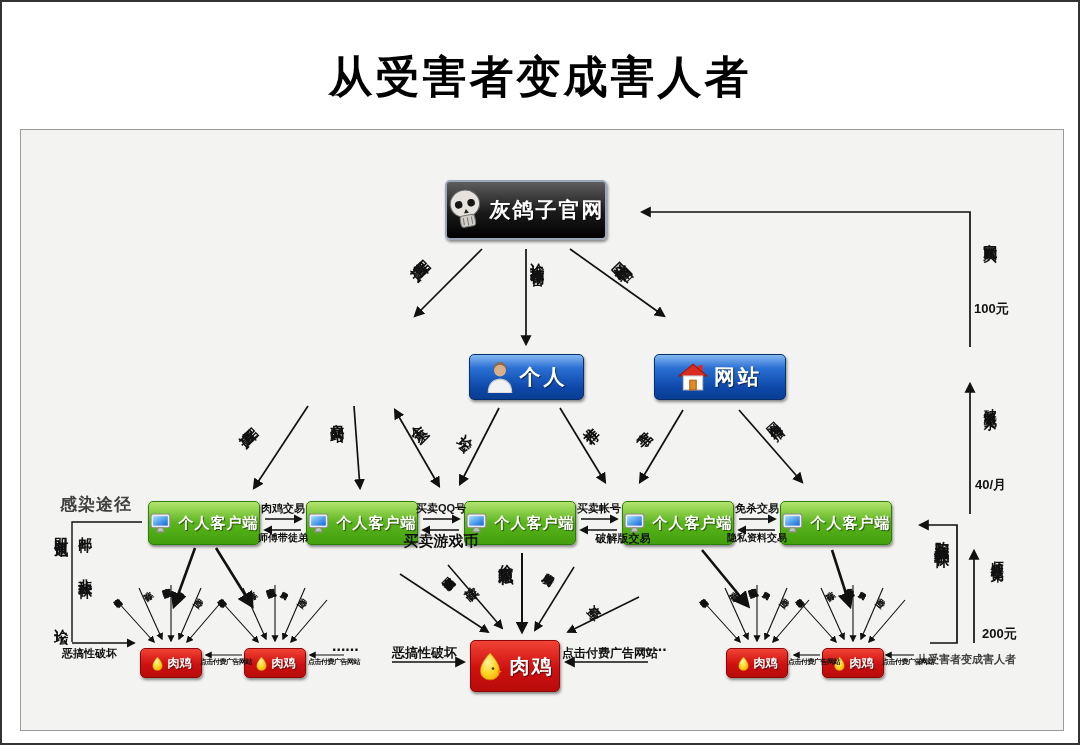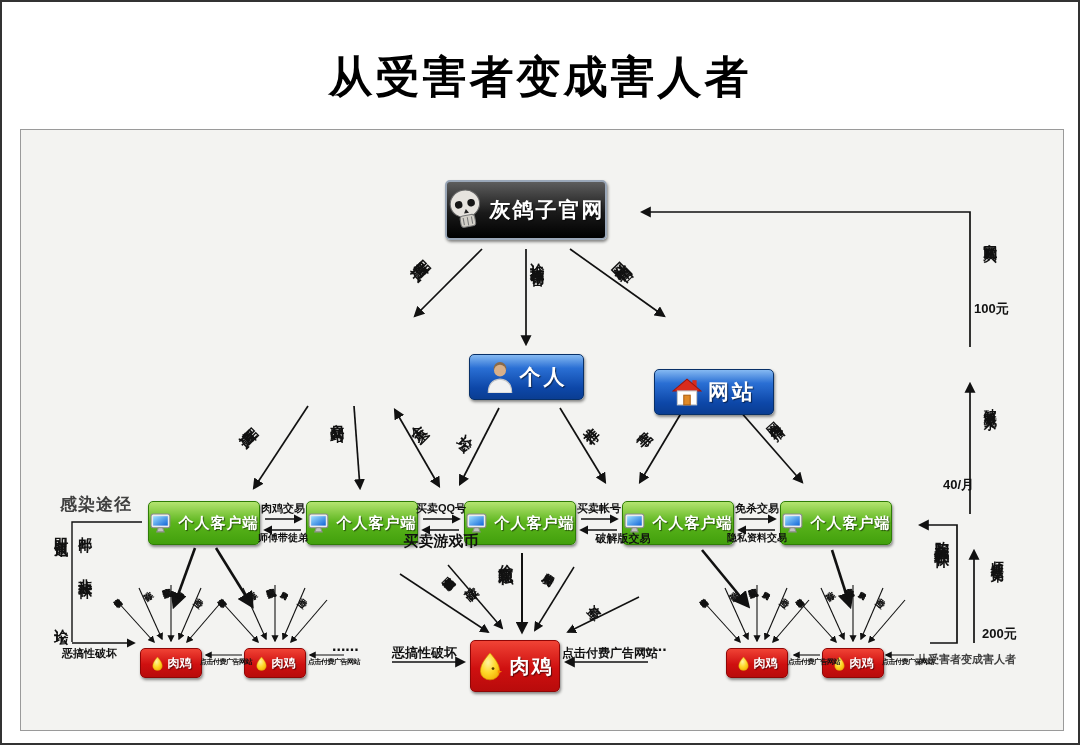--- a/index.html
+++ b/index.html
@@ -148,21 +148,21 @@
 
   <div class="node blue" style="left:467px;top:352px;width:115px;height:46px;">
     <svg width="28" height="32" viewBox="0 0 26 30">
       <path d="M7,7 a6,6 0 1,1 12,0 l-1,4 h-10 z" fill="#8a6a48"></path>
       <circle cx="13" cy="9" r="5.6" fill="#d8b08a"></circle>
       <path d="M2,30 Q2,18 13,17 Q24,18 24,30 z" fill="#f2f2f2" stroke="#c9c9c9"></path>
     </svg>
     <span>个人</span>
   </div>
 
-  <div class="node blue" style="left:652px;top:367px;width:120px;height:46px;">
+  <div class="node blue" style="left:652px;top:352px;width:132px;height:46px;">
     <svg width="30" height="28" viewBox="0 0 28 26">
       <rect x="19" y="2" width="4" height="7" fill="#d92b1e"></rect>
       <polygon points="14,1 27,12 1,12" fill="#d92b1e" stroke="#a31208"></polygon>
       <rect x="5" y="12" width="18" height="13" fill="#ffffff" stroke="#c9c9c9"></rect>
       <rect x="11" y="16" width="6" height="9" fill="#e08a28" stroke="#b06010"></rect>
     </svg>
     <span>网站</span>
   </div>
 
   <div class="node green" style="left:146px;top:499px;width:112px;height:44px;">
@@ -239,21 +239,21 @@
     <span>肉鸡</span>
   </div>
 
   <span class="lbl v" style="left:424px;top:252px;font-size:15px;transform:rotate(45deg);">即时通讯</span>
   <span class="lbl v" style="left:528px;top:250px;font-size:14px;">论坛推荐销售</span>
   <span class="lbl v" style="left:600px;top:254px;font-size:15px;transform:rotate(-45deg);">网站销售</span>
 
   <span class="lbl v" style="left:981px;top:230px;font-size:14px;">官网购买</span>
   <span class="lbl" style="left:972px;top:300px;font-size:13px;">100元</span>
   <span class="lbl v" style="left:981px;top:396px;font-size:13px;">破解版免杀</span>
-  <span class="lbl" style="left:941px;top:476px;font-size:13px;">40/月</span>
+  <span class="lbl" style="left:973px;top:476px;font-size:13px;">40/月</span>
   <span class="lbl v" style="left:932px;top:527px;font-size:15px;">购买灰鸽子软件</span>
   <span class="lbl v" style="left:988px;top:549px;font-size:13px;">师傅教徒弟</span>
   <span class="lbl" style="left:980px;top:625px;font-size:13px;">200元</span>
   <span class="lbl red-t" style="left:915px;top:652px;font-size:11px;">从受害者变成害人者</span>
 
   <span class="lbl v" style="left:252px;top:420px;font-size:14px;transform:rotate(45deg);">即时通讯</span>
   <span class="lbl v" style="left:328px;top:410px;font-size:14px;">交易网站</span>
   <span class="lbl v" style="left:398px;top:416px;font-size:14px;transform:rotate(-45deg);">个人主页</span>
   <span class="lbl v" style="left:468px;top:428px;font-size:14px;transform:rotate(45deg);">论坛</span>
   <span class="lbl v" style="left:570px;top:420px;font-size:14px;transform:rotate(-45deg);">推荐</span>

